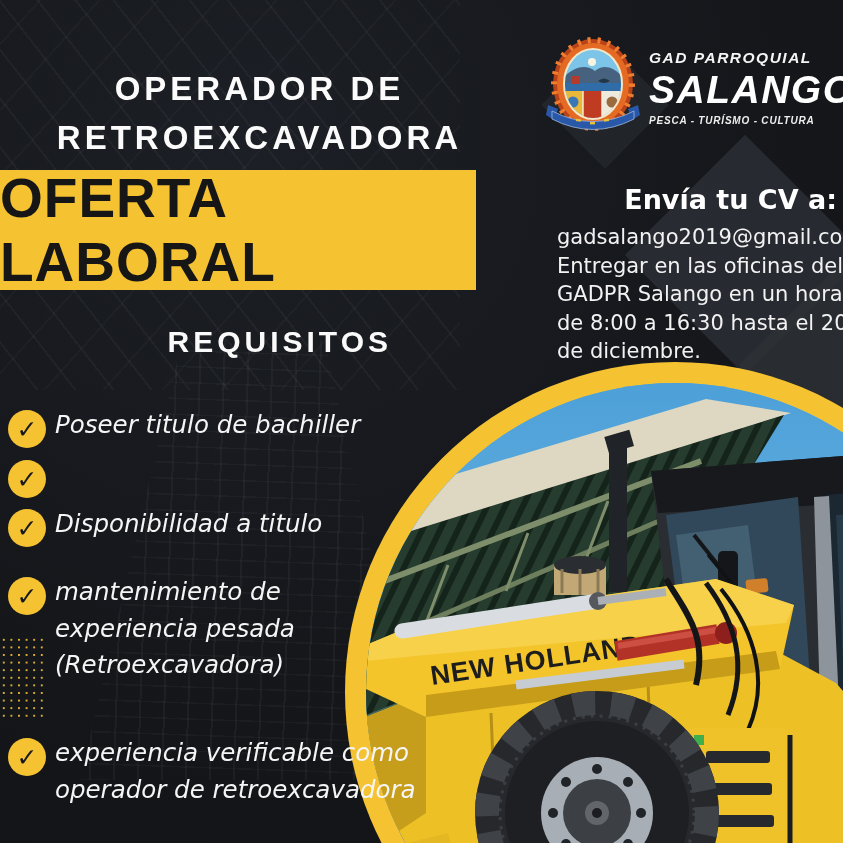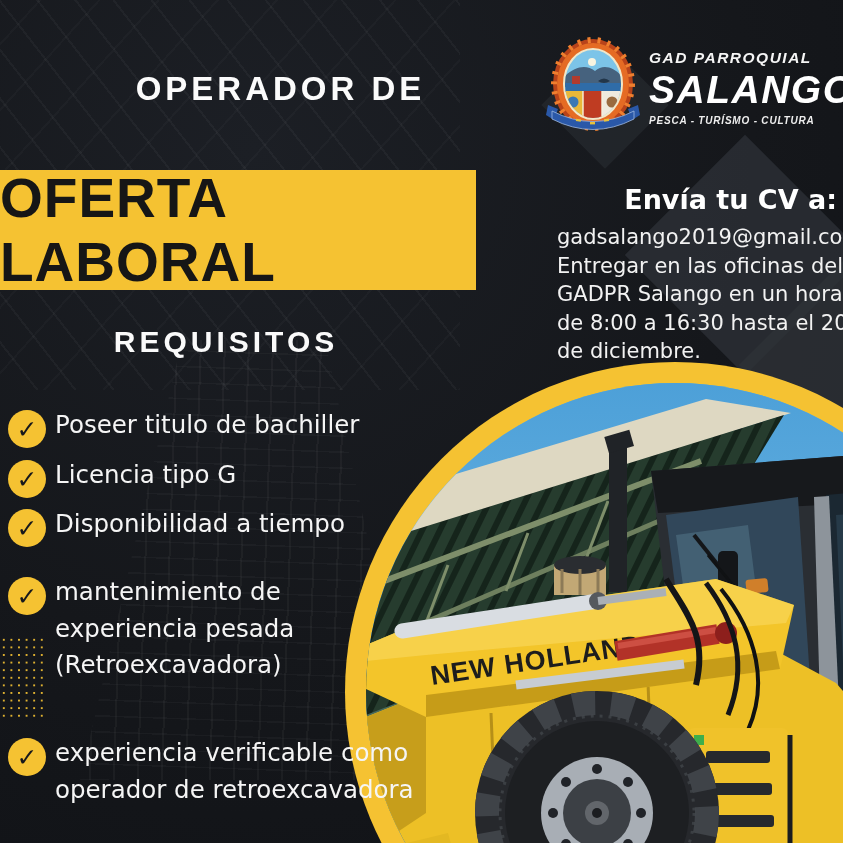--- a/index.html
+++ b/index.html
@@ -26,21 +26,21 @@
   .chv1{left:660px; top:170px; width:170px; height:170px; background:#3a3e45; opacity:.5;}
   .chv2{left:770px; top:290px; width:150px; height:150px; background:#2e3237; opacity:.8;}
   .chv3{left:560px; top:60px;  width:90px;  height:90px;  background:#33373d; opacity:.4;}
   .dots{
     position:absolute; left:0; top:636px; width:46px; height:84px;
     background-image:radial-gradient(#F5C232 1.1px, transparent 1.35px);
     background-size:7.6px 7.6px; opacity:.9;
   }
   
   .job-title{
-    position:absolute; left:28px; top:64px; width:505px; text-align:center;
+    position:absolute; left:7px; top:64px; width:505px; text-align:center;
     font-family:"Liberation Sans", sans-serif; font-weight:900;
     font-size:33px; letter-spacing:4px; line-height:49px; color:#fbfbfb;
   }
   .logo{position:absolute; left:546px; top:35px; display:flex; align-items:flex-start;}
   .logo-text{position:absolute; left:649px; top:49px; font-family:"Liberation Sans", sans-serif;font-style:italic;}
   .org-type{font-size:15.5px; font-weight:700; letter-spacing:1.5px; color:#f5f5f5;}
   .org-name{font-size:39px; font-weight:900; letter-spacing:1.5px; color:#ffffff; margin-top:1px;}
   .org-tagline{font-size:10px; font-weight:700; letter-spacing:.8px; color:#eeeeee; margin-top:3px;}
   
   .banner{
@@ -53,31 +53,31 @@
   }
   
   .cv{position:absolute; left:557px; top:184px; width:300px; z-index:2;}
   .cv-title{
     font-weight:700; font-size:27px; color:#ffffff; text-align:right;
     padding-right:20px; margin-bottom:8px; white-space:nowrap;
   }
   .cv-line{font-size:21px; line-height:28.5px; color:#f2f2f2; white-space:nowrap;}
   
   .req-title{
-    position:absolute; left:60px; top:325px; width:332px; text-align:center;
+    position:absolute; left:60px; top:325px; width:332px; text-align:right;
     font-family:"Liberation Sans", sans-serif; font-weight:900;
     font-size:30px; letter-spacing:4px; color:#fafafa; z-index:2;
   }
   .req-item{position:absolute; left:8px; display:flex; gap:9px; align-items:flex-start; z-index:3;}
   .check{
     flex:0 0 auto; width:38px; height:38px; border-radius:50%; background:#F5C232;
     display:flex; align-items:center; justify-content:center; margin-top:3px;
     color:#17181b; font-size:25px; font-weight:900; font-family:"DejaVu Sans", sans-serif;
   }
-  .req-text{padding-top:0;}
+  .req-text{padding-top:0;font-style:italic;}
   .req-line{font-size:24.5px; line-height:36.5px; color:#f5f5f5; white-space:nowrap;}
   .it1{top:407px;} .it2{top:457px;} .it3{top:506px;} .it4{top:574px;} .it5{top:735px;}
   
   .photo-ring{
     position:absolute; left:345px; top:362px; width:660px; height:660px;
     border-radius:50%; background:#F5C232; z-index:1;
   }
   .photo{
     position:absolute; left:21px; top:21px; width:618px; height:618px;
     border-radius:50%; overflow:hidden; background:#5caede;
@@ -91,20 +91,21 @@
 
   <div class="tex-topleft"></div>
   <div class="tex-building"></div>
   <div class="chv chv3"></div>
   <div class="chv chv1"></div>
   <div class="chv chv2"></div>
   <div class="dots"></div>
 
   <div class="job-title">
     <div>OPERADOR DE</div>
+    <div>RETROEXCAVADORA</div>
   </div>
 
   <div class="logo">
     <svg width="94" height="106" viewBox="0 0 94 106">
       <ellipse cx="47" cy="49" rx="40" ry="45" fill="#b8431a"></ellipse>
       <ellipse cx="47" cy="49" rx="36" ry="41" fill="#e56b24"></ellipse>
       <ellipse cx="47" cy="49" rx="39" ry="44" fill="none" stroke="#ef7f2e" stroke-width="6" stroke-dasharray="3 7"></ellipse>
       <ellipse cx="47" cy="49" rx="29" ry="35" fill="#7cc4e8" stroke="#f2e7c8" stroke-width="2"></ellipse>
       <clipPath id="crestClip">
           <ellipse cx="47" cy="49" rx="28" ry="34"></ellipse>
@@ -275,29 +276,26 @@
 
   <div class="req-item it1">
     <div class="check">✓</div>
     <div class="req-text">
       <div class="req-line">Poseer titulo de bachiller</div>
     </div>
   </div>
 
   <div class="req-item it2">
     <div class="check">✓</div>
+  </div>
+
+  <div class="req-item it3">
+    <div class="check">✓</div>
     <div class="req-text">
-      <div class="req-line">Licencia tipo G</div>
-    </div>
-  </div>
-
-  <div class="req-item it3">
-    <div class="check">✓</div>
-    <div class="req-text">
-      <div class="req-line">Disponibilidad a tiempo</div>
+      <div class="req-line">Disponibilidad a titulo</div>
     </div>
   </div>
 
   <div class="req-item it4">
     <div class="check">✓</div>
     <div class="req-text">
       <div class="req-line">mantenimiento de</div>
       <div class="req-line">experiencia pesada</div>
       <div class="req-line">(Retroexcavadora)</div>
     </div>

